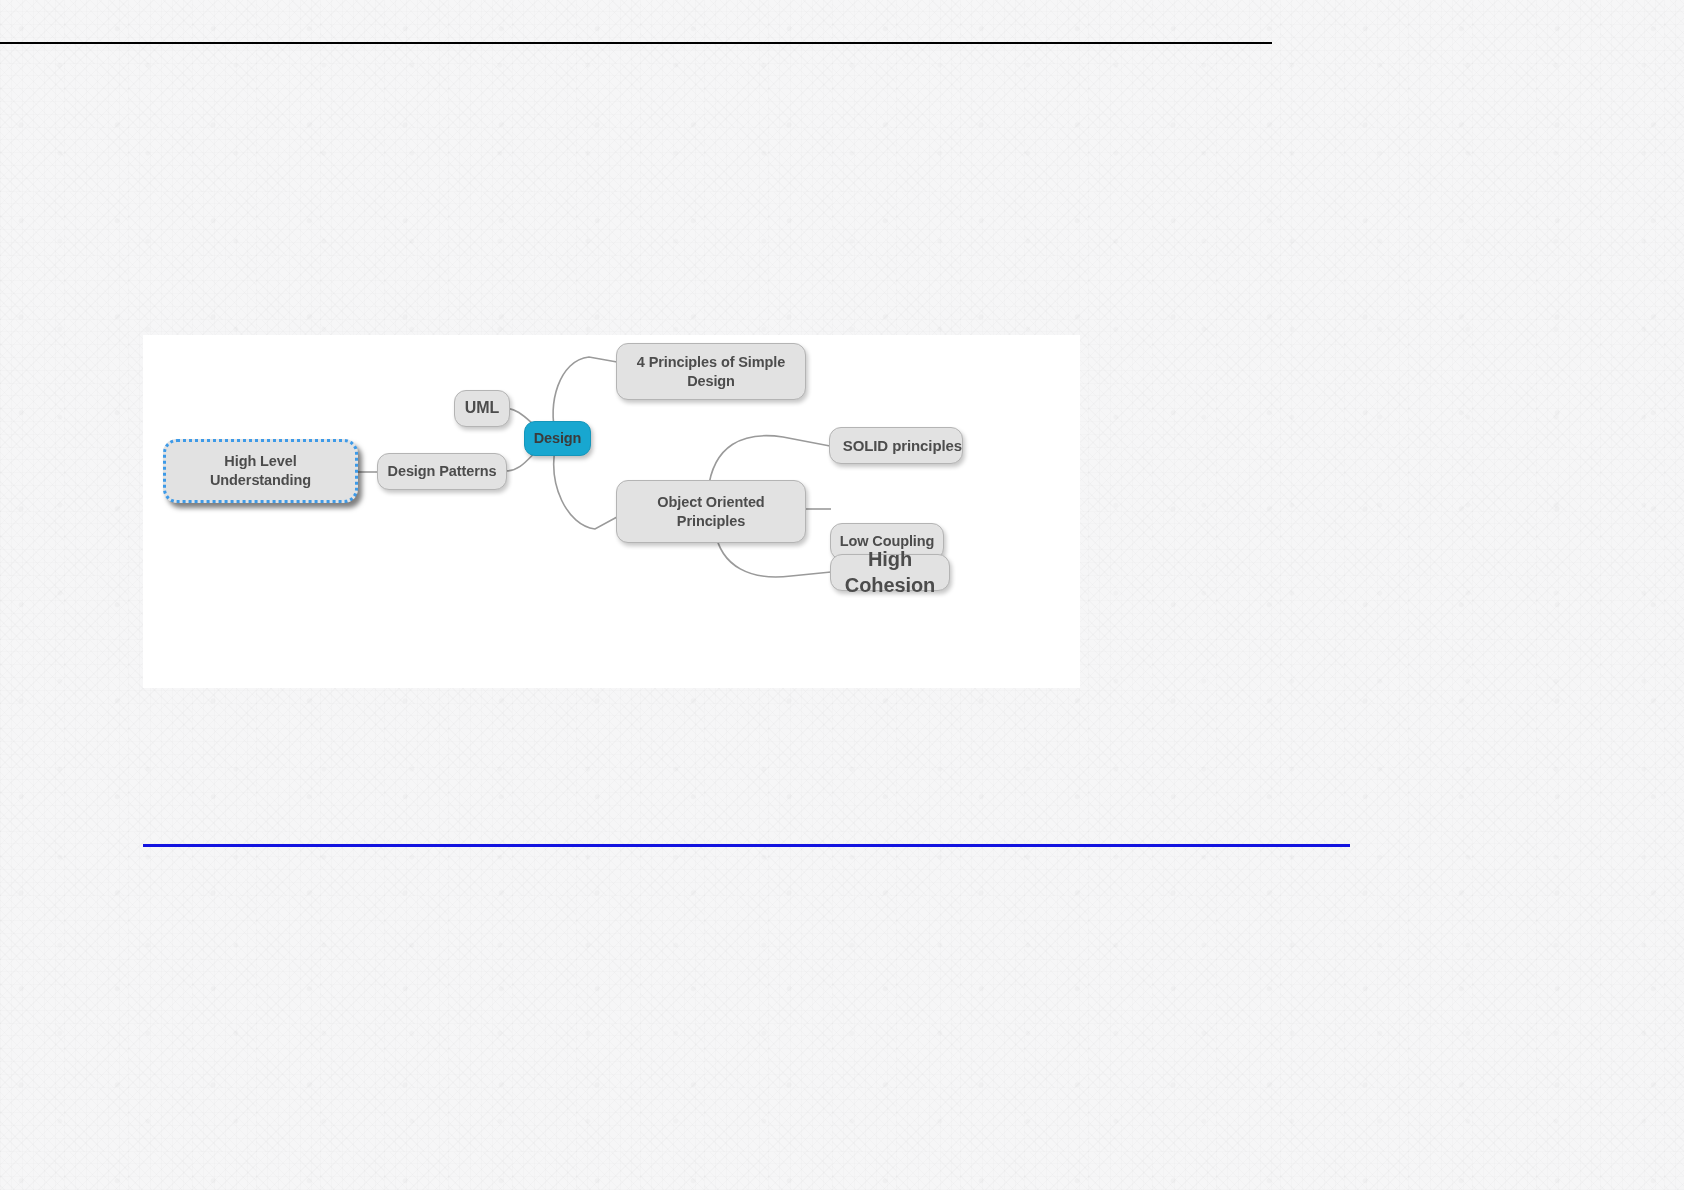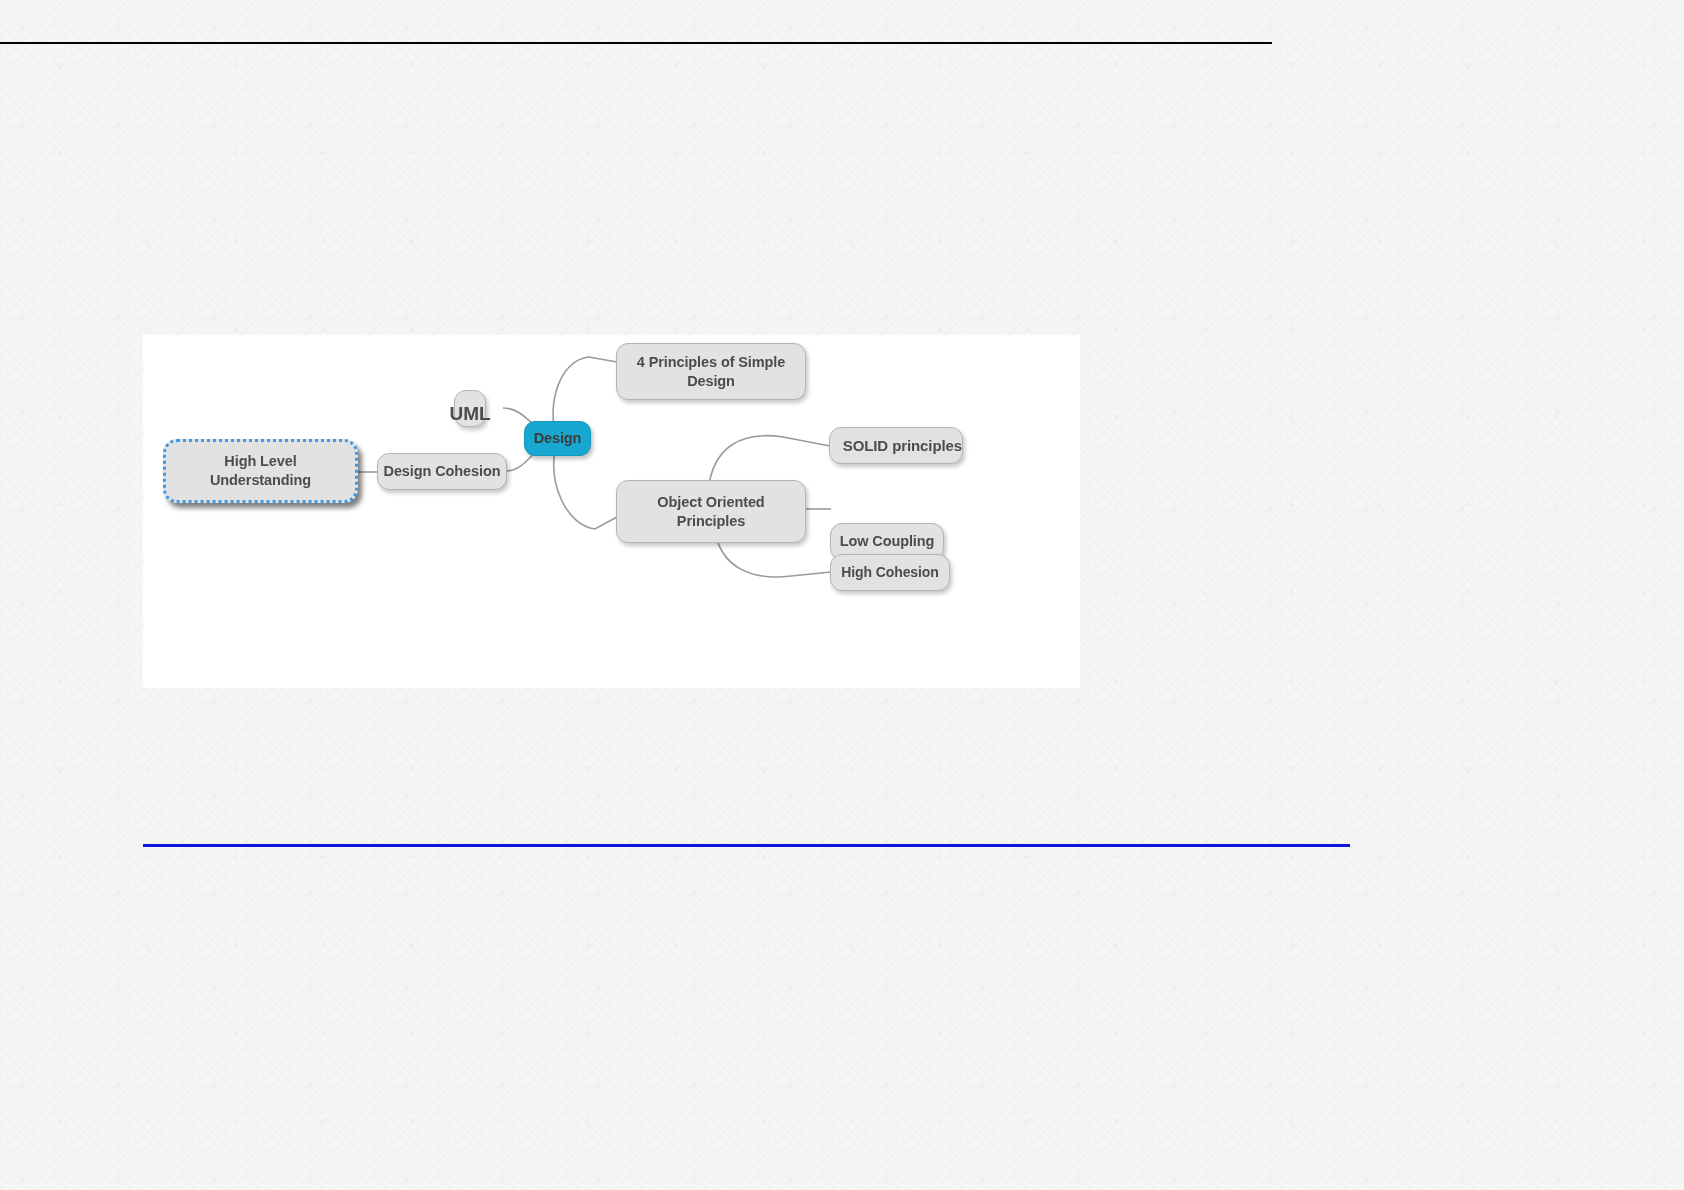--- a/index.html
+++ b/index.html
@@ -135,24 +135,24 @@
   </svg>
 
   <div class="node node-selected" style="left:20px; top:104px; width:195px; height:64px; font-size:14.5px;">
     <span class="node-label">
       <span>High Level</span><br>
       <span>Understanding</span>
     </span>
   </div>
 
   <div class="node node-plain" style="left:234px; top:118px; width:130px; height:37px; font-size:14.5px;">
-    <span class="node-label">Design Cohesion</span>
+    <span class="node-label">Design Patterns</span>
   </div>
 
-  <div class="node node-plain" style="left:311px; top:55px; width:32px; height:37px; font-size:19px;align-items:flex-end;">
+  <div class="node node-plain" style="left:311px; top:55px; width:56px; height:37px; font-size:16px;">
     <span class="node-label">UML</span>
   </div>
 
   <div class="node node-center" style="left:381px; top:86px; width:67px; height:35px; font-size:14.5px;">
     <span class="node-label">Design</span>
   </div>
 
   <div class="node node-plain" style="left:473px; top:8px; width:190px; height:57px; font-size:14.5px;">
     <span class="node-label">
       <span>4 Principles of Simple</span><br>
@@ -168,19 +168,19 @@
   </div>
 
   <div class="node node-plain" style="left:686px; top:92px; width:134px; height:37px; font-size:15px;justify-content:flex-end;">
     <span class="node-label">SOLID principles</span>
   </div>
 
   <div class="node node-plain" style="left:687px; top:156px; width:114px; height:37px; font-size:14.5px;margin-top:32px;">
     <span class="node-label">Low Coupling</span>
   </div>
 
-  <div class="node node-plain" style="left:687px; top:219px; width:120px; height:37px; font-size:14px;">
+  <div class="node node-plain" style="left:687px; top:219px; width:120px; height:37px; font-size:20px;">
     <span class="node-label">High Cohesion</span>
   </div>
 
 </div>
 
 <div id="bottom-rule"></div>
 
 </body></html>

